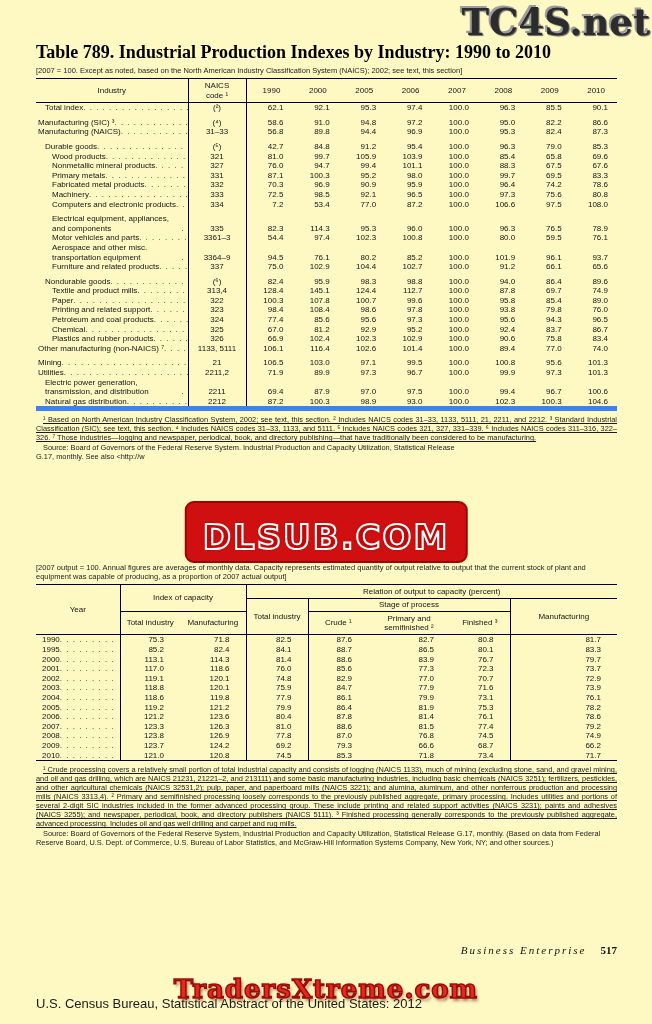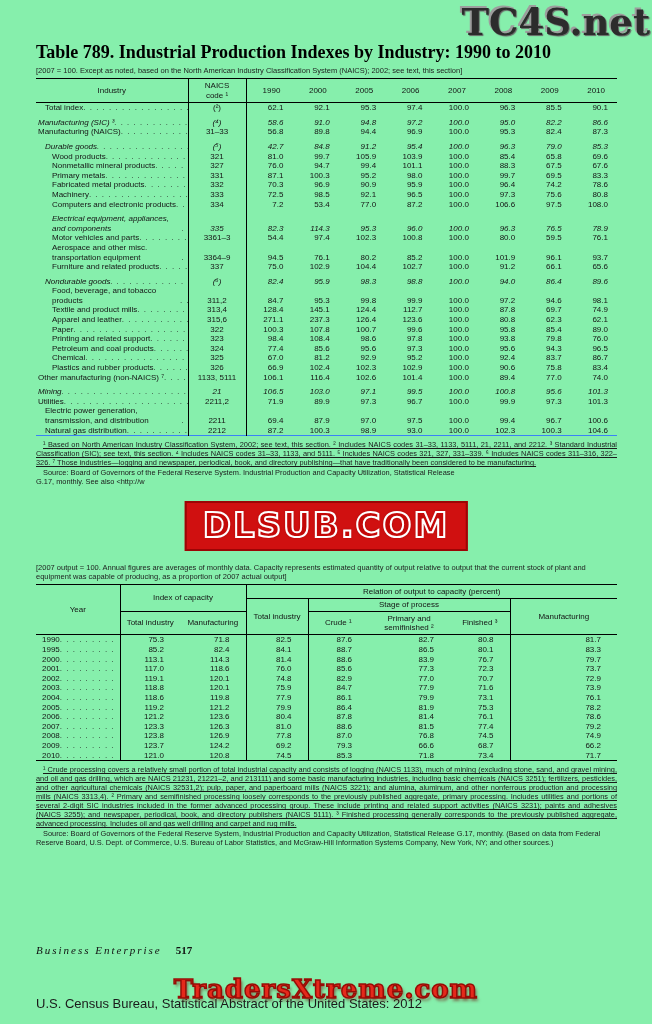--- a/index.html
+++ b/index.html
@@ -1,73 +1,73 @@
 <!DOCTYPE html>
 <html lang="en"><head>
 <meta charset="utf-8">
 <style>
   * { box-sizing: border-box; margin: 0; padding: 0; }
   html,body { background:#e8e8e6; }
   .page {
     position: relative; width: 652px; height: 1024px;
-    background: #86efac; color:#141414; overflow: hidden;
+    background: #fef9c3; color:#141414; overflow: hidden;
     font-family: "Liberation Sans", sans-serif; margin: 0 auto;
   }
   .sec { position: absolute; left: 36px; width: 581px; }
   .sec789 { top: 42px; }
   .sec790 { top: 563px; }
 
   .t-title { font-family:"Liberation Serif", serif; font-size:18px; font-weight:bold; color:#000; margin-bottom:3px; }
   .t-sub { font-size:7.5px; line-height:9px; color:#1e1e1e; margin-bottom:3px; }
 
   table { width:100%; border-collapse:collapse; table-layout:fixed; font-size:8px; }
   td, th { line-height:9.6px; vertical-align:bottom; font-weight:normal; }
 
   
-  .t789 { border-top:1.5px solid #000; border-bottom:1px solid #3b82f6; }
+  .t789 { border-top:1.5px solid #000; border-bottom:5px solid #3b82f6; }
   .t789 thead th { border-bottom:1px solid #000; vertical-align:middle; text-align:center; padding:2px 0; }
   .t789 .h-industry, .t789 .h-naics { border-right:1px solid #000; }
   .t789 .h-year { text-align:right; padding-right:12px; }
   .t789 td.lblcell { border-right:1px solid #000; }
   .t789 td.codecell { border-right:1px solid #000; text-align:center; padding:0 1px; }
   .t789 td.num { text-align:right; padding-right:9px; }
   tr.boldrow { font-weight:bold; }
-  tr.gap > td { padding-top:5px;font-style:italic; }
+  tr.gap > td { padding-top:5px; }
   .ind0 { padding-left:2px; } .ind1 { padding-left:9px; } .ind2 { padding-left:16px; }
   .lflex { display:flex; align-items:flex-end; }
   .lbl { flex:0 1 auto; }
   .leader { flex:1 1 8px; min-width:6px; overflow:hidden; white-space:nowrap; color:#222; font-weight:normal; }
   .leader::before { content:" . . . . . . . . . . . . . . . . . . . . . . . . . . . . . . . . . . . . . . . . . . . . . . . . ."; letter-spacing:1px; }
 
   .fnote { font-size:7.4px; line-height:9px; text-align:justify; color:#1a1a1a; margin-top:4px; text-indent:7px;text-decoration:underline; }
   .srcnote { font-size:7.4px; line-height:9px; color:#1a1a1a; margin-top:1px; text-indent:7px; }
 
   
   .t790 { border-top:1.5px solid #000; border-bottom:1px solid #000; margin-top:3px; }
   .t790 thead th { text-align:center; vertical-align:middle; padding:1.5px 2px; }
   .t790 thead { border-bottom:1px solid #000; }
   .b-r { border-right:1px solid #000; }
   .b-b { border-bottom:1px solid #000; }
   .t790 td.ycell { padding-left:6px; padding-right:4px; border-right:1px solid #000; }
   .t790 td.num { text-align:right; padding-right:16px; }
   .t790 td.vline { border-right:1px solid #000; }
 
   
-  .footer-run { position:absolute; top:944px; left:36px; width:581px; text-align:left;
+  .footer-run { position:absolute; top:944px; left:36px; width:581px; text-align:right;
     font-family:"Liberation Serif", serif; font-size:11px; color:#111; }
   .footer-run .sect { letter-spacing:2px; font-style:italic; }
   .footer-run .pg { font-weight:bold; margin-left:14px; letter-spacing:0; }
   .footer-left { position:absolute; top:996px; left:36px; font-size:13px; color:#1a1a1a; }
 
   
   .wm-top { position:absolute; top:0px; right:2px; z-index:9;
     font-family:"DejaVu Serif", serif; font-weight:bold; font-size:37px; letter-spacing:0px;
     color:#2c2c2c; text-shadow:-2px -2px 0 #9d9d9d, 1px 1px 1px #666; }
   .wm-mid { position:absolute; top:501px; left:50%; transform:translateX(-50%); z-index:9;
-    background:#d01010; border:2px solid #9c0505; border-radius:0; padding:2px 16px 4px;
+    background:#d01010; border:2px solid #9c0505; border-radius:9px; padding:14px 16px 4px;
     font-family:"DejaVu Sans", sans-serif; font-weight:bold; font-size:34px; letter-spacing:2px;
     color:#c40808; -webkit-text-stroke:2px #ffffff;
     text-shadow:0 0 3px #7a0000; white-space:nowrap; }
   .wm-bottom { position:absolute; top:974px; left:50%; transform:translateX(-50%); z-index:9;
     font-family:"DejaVu Serif", serif; font-weight:bold; font-size:26px; letter-spacing:1px;
     color:#e5291b; -webkit-text-stroke:1.5px #960c06;
     text-shadow:2px 3px 3px rgba(110,0,0,0.5); white-space:nowrap; }
 </style>
 </head>
 <body>
@@ -359,67 +359,33 @@
             <td class="num">98.3</td>
             <td class="num">98.8</td>
             <td class="num">100.0</td>
             <td class="num">94.0</td>
             <td class="num">86.4</td>
             <td class="num">89.6</td>
           </tr>
           <tr>
             <td class="lblcell ind2">
               <div class="lflex">
-                <span class="lbl">Food, beverage, and tobacco products</span>
-                <span class="leader"></span>
-              </div>
-            </td>
-            <td class="codecell">311,2</td>
-            <td class="num">84.7</td>
-            <td class="num">95.3</td>
-            <td class="num">99.8</td>
-            <td class="num">99.9</td>
-            <td class="num">100.0</td>
-            <td class="num">97.2</td>
-            <td class="num">94.6</td>
-            <td class="num">98.1</td>
-          </tr>
-          <tr>
-            <td class="lblcell ind2">
-              <div class="lflex">
                 <span class="lbl">Textile and product mills</span>
                 <span class="leader"></span>
               </div>
             </td>
             <td class="codecell">313,4</td>
             <td class="num">128.4</td>
             <td class="num">145.1</td>
             <td class="num">124.4</td>
             <td class="num">112.7</td>
             <td class="num">100.0</td>
             <td class="num">87.8</td>
             <td class="num">69.7</td>
             <td class="num">74.9</td>
-          </tr>
-          <tr>
-            <td class="lblcell ind2">
-              <div class="lflex">
-                <span class="lbl">Apparel and leather</span>
-                <span class="leader"></span>
-              </div>
-            </td>
-            <td class="codecell">315,6</td>
-            <td class="num">271.1</td>
-            <td class="num">237.3</td>
-            <td class="num">126.4</td>
-            <td class="num">123.6</td>
-            <td class="num">100.0</td>
-            <td class="num">80.8</td>
-            <td class="num">62.3</td>
-            <td class="num">62.1</td>
           </tr>
           <tr>
             <td class="lblcell ind2">
               <div class="lflex">
                 <span class="lbl">Paper</span>
                 <span class="leader"></span>
               </div>
             </td>
             <td class="codecell">322</td>
             <td class="num">100.3</td>

